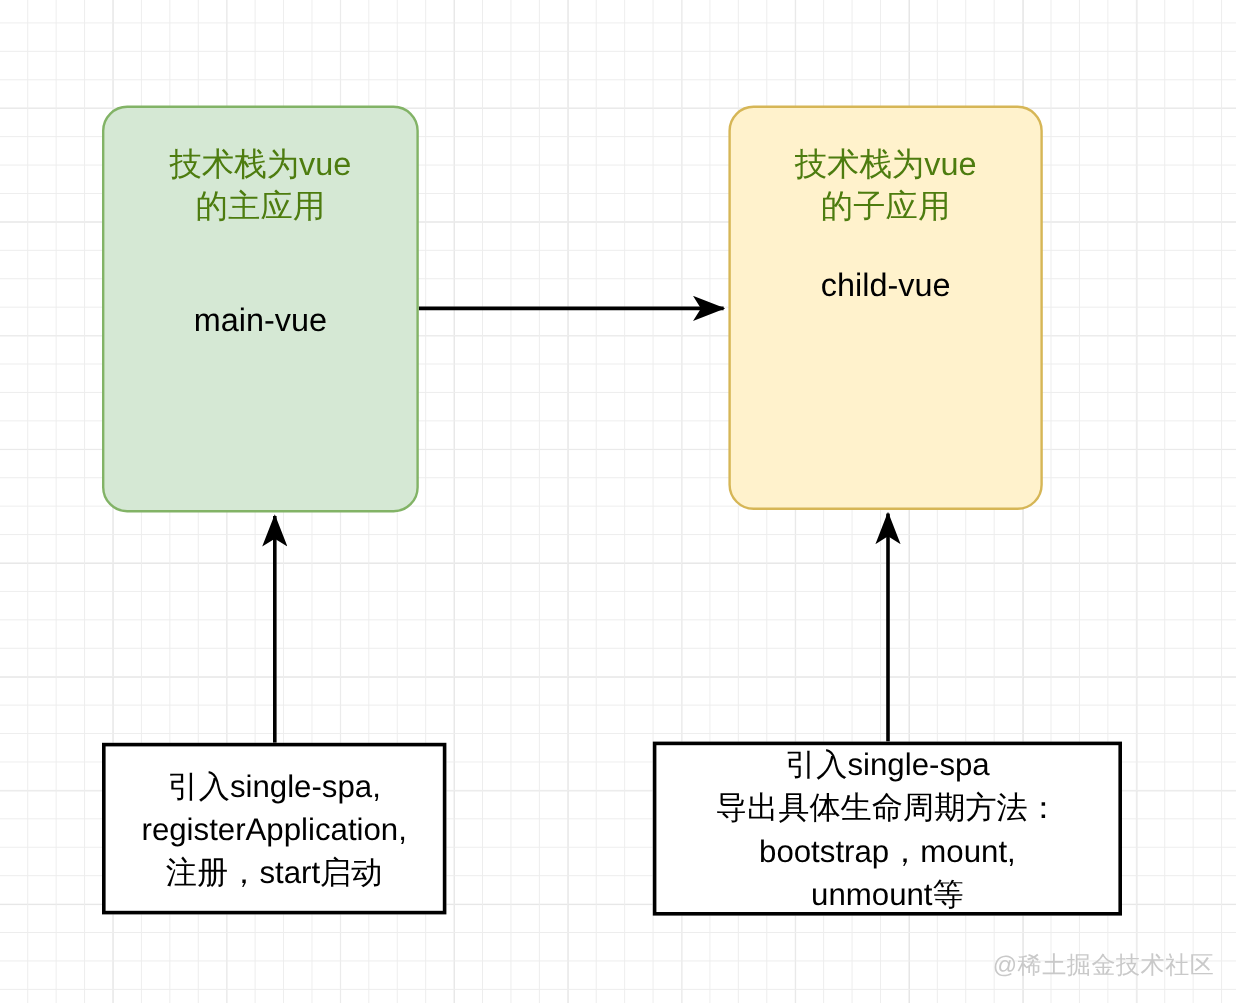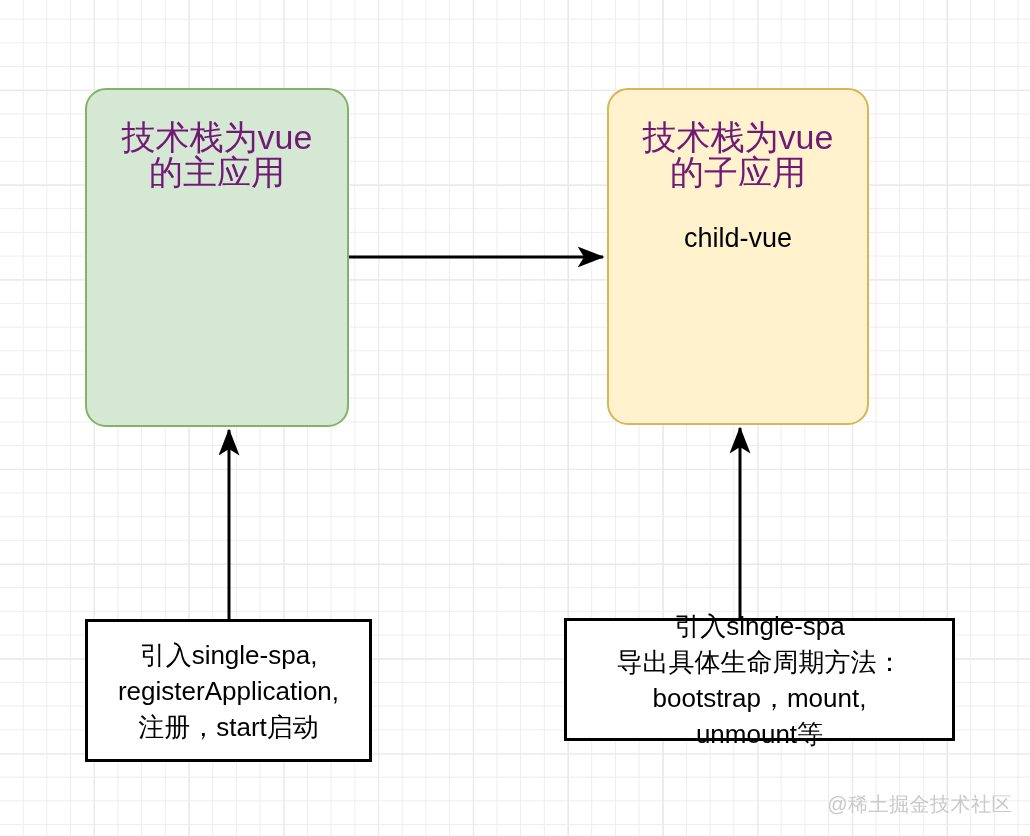--- a/index.html
+++ b/index.html
@@ -43,23 +43,23 @@
     border-style: solid;
   }
 
   .plain-node {
     background: #ffffff;
     border: 3px solid #000000;
     justify-content: center;
   }
 
   .node-title {
-    font-size: 34px;
+    font-size: 27px;
     line-height: 35px;
-    color: #701a75;
+    color: #4d7c0f;
     text-align: center;
     white-space: pre-line;
   }
 
   .node-subtitle {
     font-size: 27px;
     line-height: 35px;
     color: #000000;
     text-align: center;
   }
@@ -114,37 +114,38 @@
 
     <line x1="229" y1="619" x2="229" y2="430" stroke="#000000" stroke-width="3" marker-end="url(#arrowhead)"></line>
 
     <line x1="740" y1="618" x2="740" y2="428" stroke="#000000" stroke-width="3" marker-end="url(#arrowhead)"></line>
   </svg>
 
   <div class="node rounded-node" style="left:85px; top:88px; width:264px; height:339px;
               background:#d5e8d4; border-color:#82b366; padding-top:30px;">
     <div class="node-title">技术栈为vue
 的主应用</div>
+    <div class="node-subtitle" style="margin-top:60px;">main-vue</div>
   </div>
 
   <div class="node rounded-node" style="left:607px; top:88px; width:262px; height:337px;
               background:#fff2cc; border-color:#d6b656; padding-top:30px;">
     <div class="node-title">技术栈为vue
 的子应用</div>
     <div class="node-subtitle" style="margin-top:31px;">child-vue</div>
   </div>
 
 
   <div class="node plain-node" style="left:85px; top:619px; width:287px; height:143px;">
     <div class="plain-text">引入single-spa,
 registerApplication,
 注册，start启动</div>
   </div>
 
-  <div class="node plain-node" style="left:564px; top:618px; width:391px; height:123px;justify-content:center;">
+  <div class="node plain-node" style="left:544px; top:618px; width:391px; height:145px;justify-content:center;">
     <div class="plain-text">引入single-spa
 导出具体生命周期方法：
 bootstrap，mount,
 unmount等</div>
   </div>
 
   <div class="watermark" style="right:18px; bottom:18px;">@稀土掘金技术社区</div>
 
 </div>
 

